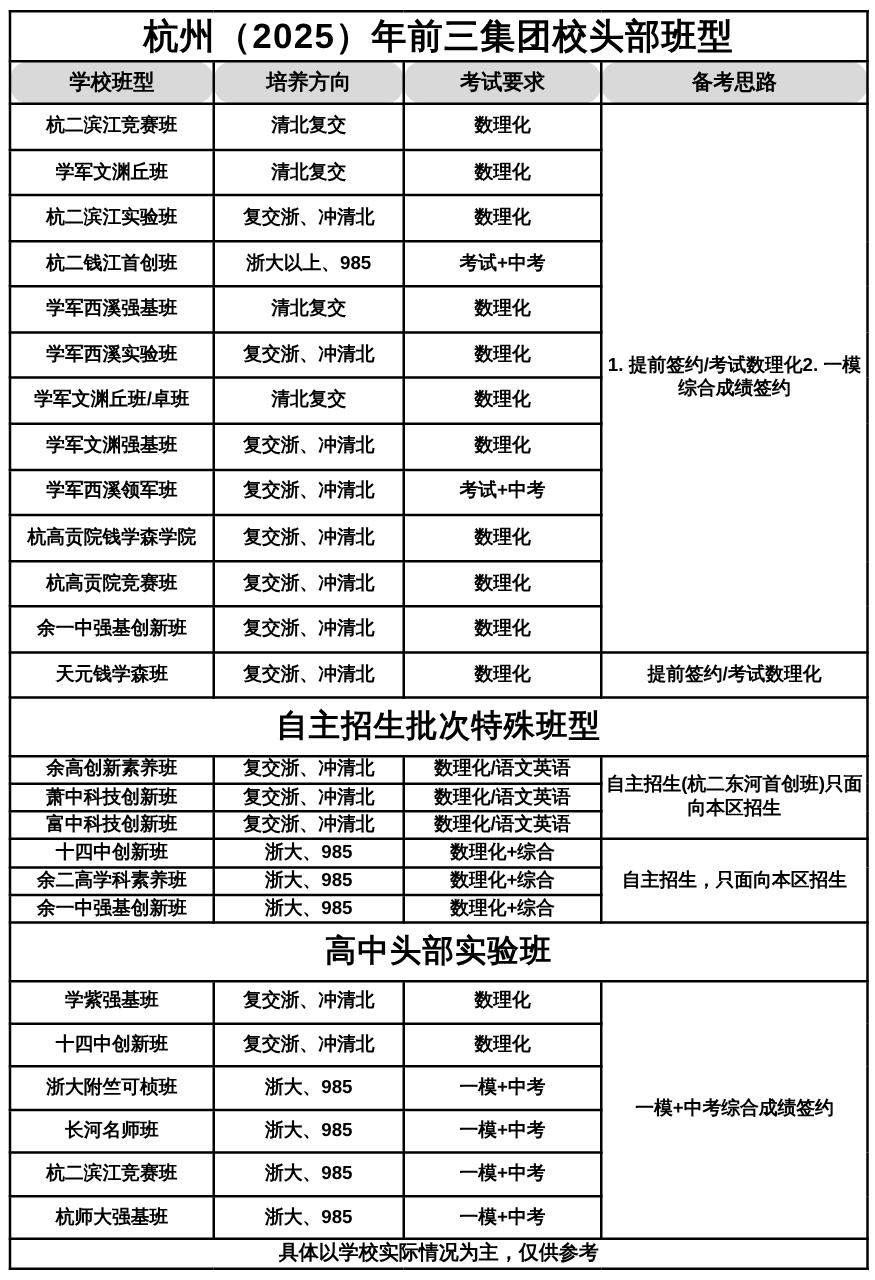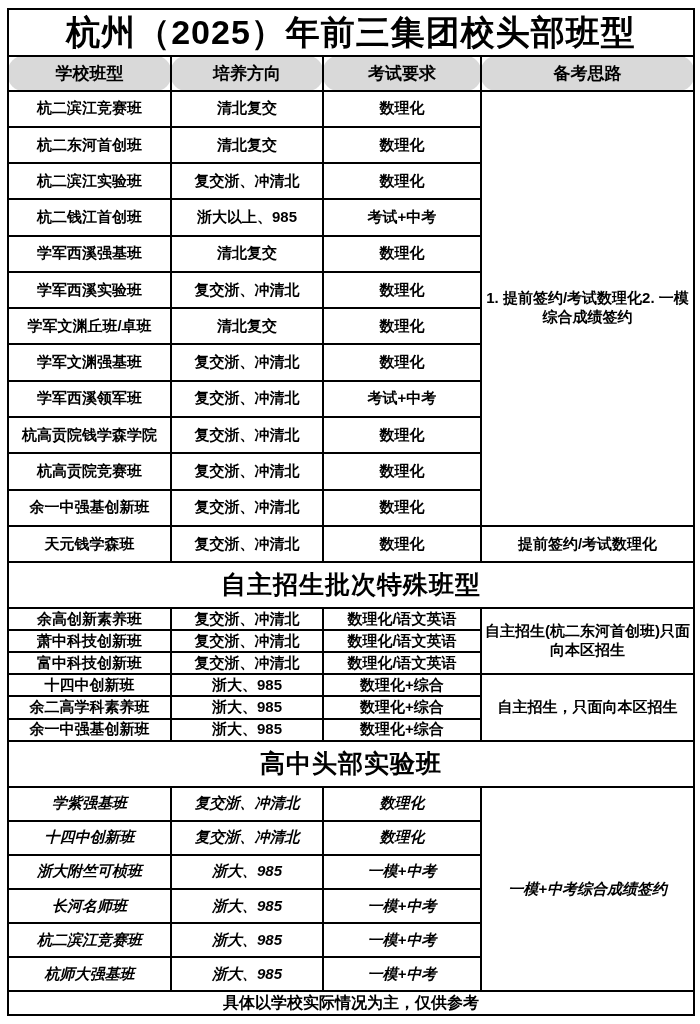--- a/index.html
+++ b/index.html
@@ -16,25 +16,25 @@
   }
   table.main td, table.main th{
     border:2px solid #000;
     text-align:center;
     vertical-align:middle;
     font-weight:700;
     padding:0 3px;
     box-sizing:border-box;
     line-height:1.25;
   }
-  .r-title td{font-size:34px;height:37px;letter-spacing:1px;margin-top:47px;}
+  .r-title td{font-size:28px;height:37px;letter-spacing:1px;margin-top:47px;}
   .r-head th{font-size:17px;height:32px;background:#d9d9d9;border-radius:15px;}
   .r-s1{height:34px;}
   .r-s2{height:18px;}
-  .r-s3{height:32px;font-style:italic;}
+  .r-s3{height:32px;}
   .r-sec td{font-size:25px;height:43px;letter-spacing:1px;margin-top:48px;}
   .cell{font-size:15px;}
   .note{font-size:15px;}
   .r-foot td{
     font-size:16px;height:21px;
     text-align:left;padding-left:4px;
   }
 </style>
 </head>
 <body>
@@ -60,21 +60,21 @@
     <th>备考思路</th>
   </tr>
 
   <tr class="r-s1">
     <td class="cell">杭二滨江竞赛班</td>
     <td class="cell">清北复交</td>
     <td class="cell">数理化</td>
     <td class="note" rowspan="12">1. 提前签约/考试数理化2. 一模综合成绩签约</td>
   </tr>
   <tr class="r-s1">
-    <td class="cell">杭二东河首创班</td>
+    <td class="cell">学军文渊丘班</td>
     <td class="cell">清北复交</td>
     <td class="cell">数理化</td>
   </tr>
   <tr class="r-s1">
     <td class="cell">杭二滨江实验班</td>
     <td class="cell">复交浙、冲清北</td>
     <td class="cell">数理化</td>
   </tr>
   <tr class="r-s1">
     <td class="cell">杭二钱江首创班</td>

